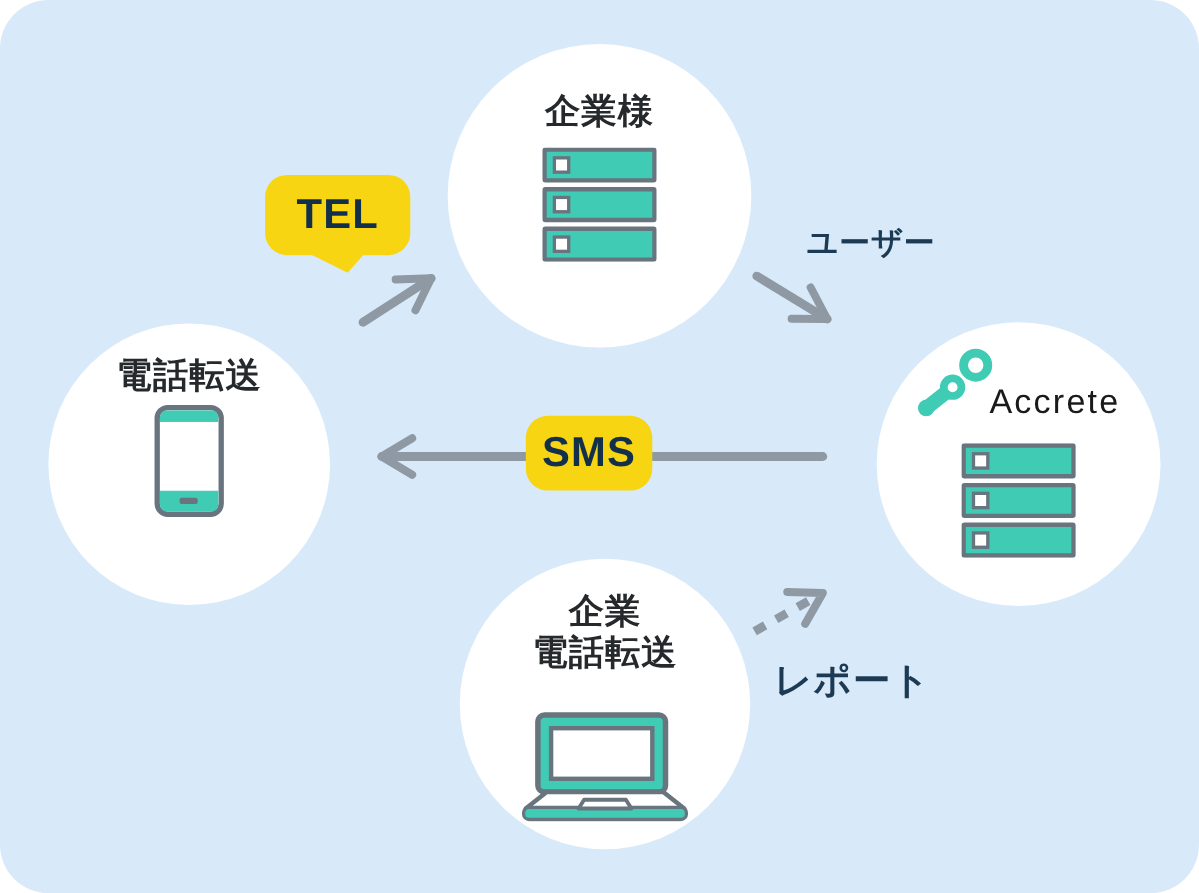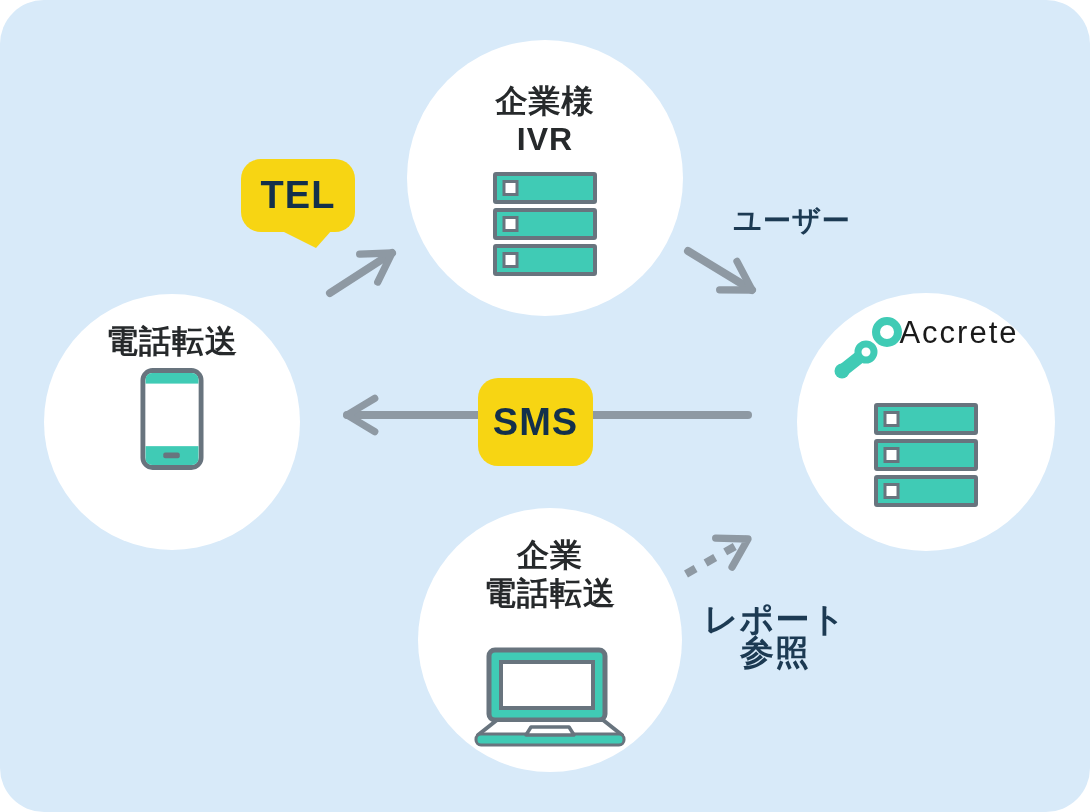--- a/index.html
+++ b/index.html
@@ -20,32 +20,32 @@
   #node-ivr{left:407px;top:40px;width:276px;height:276px;padding-top:42px;}
   #node-user{left:44px;top:294px;width:256px;height:256px;padding-top:28px;}
   #node-accrete{left:797px;top:293px;width:258px;height:258px;padding-top:22px;}
   #node-staff{left:418px;top:508px;width:264px;height:264px;padding-top:28px;gap:23px;}
   .node-label{font-size:32px;font-weight:700;color:var(--node-label);line-height:38px;text-align:center;letter-spacing:1px;}
   .node-label span{display:block;}
   .icon-server{margin-top:14px;}
   #node-accrete .icon-server{margin-top:18px;}
   .icon-phone{margin-top:6px;}
   .icon-laptop{margin-top:12px;}
-  .logo-row{display:flex;height:70px;margin-left:-8px;}
+  .logo-row{display:flex;align-items:flex-end;height:70px;margin-left:-8px;}
   .brand{font-size:31px;font-weight:500;color:var(--brand-text);letter-spacing:2px;margin:0 0 2px -4px;}
   .arrows-layer{position:absolute;left:0;top:0;z-index:2;pointer-events:none;}
   .arrow-stroke{stroke:var(--arrow);}
   .shaft{stroke-width:8;fill:none;stroke-linecap:round;}
   .dashed{stroke-dasharray:11 11.5;stroke-linecap:butt;}
   .badge{
     position:absolute;background:var(--yellow);border-radius:20px;z-index:3;
     display:flex;align-items:center;justify-content:center;
   }
-  #tel-bubble{left:241px;top:159px;width:114px;height:73px;}
-  #sms-badge{left:478px;top:378px;width:115px;height:88px;}
+  #tel-bubble{left:241px;top:159px;width:132px;height:73px;}
+  #sms-badge{left:478px;top:378px;width:115px;height:68px;}
   .badge-text{font-size:38px;font-weight:800;color:var(--badge-text);letter-spacing:1px;}
   .bubble-tail{position:absolute;left:39px;top:71px;}
   .yellow-fill{fill:var(--yellow);}
   .teal-fill{fill:var(--teal);}
   .teal-stroke{stroke:var(--teal);}
   .gray-stroke{stroke:var(--outline);}
   .edge-label{
     position:absolute;text-align:center;font-weight:700;color:var(--edge-label);z-index:2;letter-spacing:1px;
   }
   #call-forwarding-label{left:697px;top:202px;width:190px;font-size:28px;}
@@ -65,21 +65,20 @@
     </defs>
     <line class="arrow-stroke shaft" x1="330" y1="293" x2="392" y2="253" marker-end="url(#ah)"></line>
     <line class="arrow-stroke shaft" x1="688" y1="251" x2="752" y2="290" marker-end="url(#ah)"></line>
     <line class="arrow-stroke shaft" x1="748" y1="415" x2="347" y2="415" marker-end="url(#ah)"></line>
     <line class="arrow-stroke shaft dashed" x1="686" y1="574" x2="748" y2="539" marker-end="url(#ah)"></line>
   </svg>
 
   <div class="node" id="node-ivr">
     <div class="node-label">
       <span>企業様</span>
-      <span>IVR</span>
     </div>
     <svg class="icon-server" width="104" height="104" viewBox="0 0 104 104">
       <g>
         <rect x="2" y="2" width="100" height="28" rx="1" class="teal-fill gray-stroke" stroke-width="4"></rect>
         <rect x="11" y="9.5" width="13" height="13" fill="#fff" class="gray-stroke" stroke-width="3"></rect>
       </g>
       <g transform="translate(0,36)">
         <rect x="2" y="2" width="100" height="28" rx="1" class="teal-fill gray-stroke" stroke-width="4"></rect>
         <rect x="11" y="9.5" width="13" height="13" fill="#fff" class="gray-stroke" stroke-width="3"></rect>
       </g>
@@ -156,16 +155,15 @@
     </svg>
   </div>
 
   <div class="badge" id="sms-badge">
     <span class="badge-text">SMS</span>
   </div>
 
   <div class="edge-label" id="call-forwarding-label">ユーザー</div>
   <div class="edge-label" id="report-label">
     <span>レポート</span>
-    <span>参照</span>
   </div>
 
 </div>
 
 </body></html>

